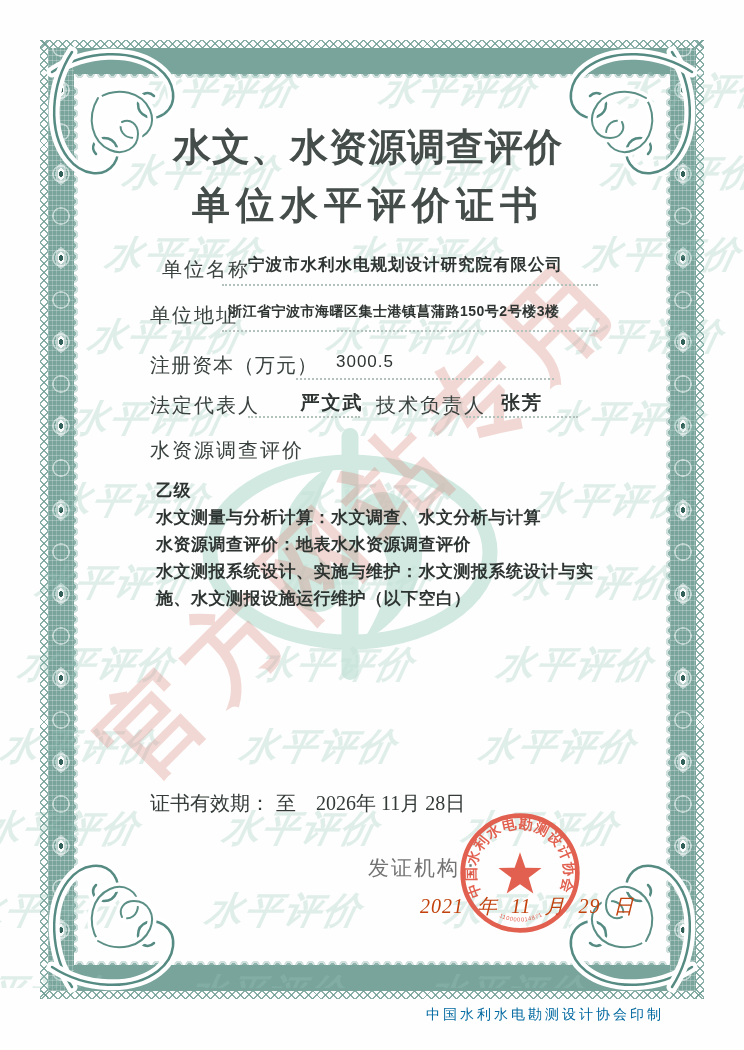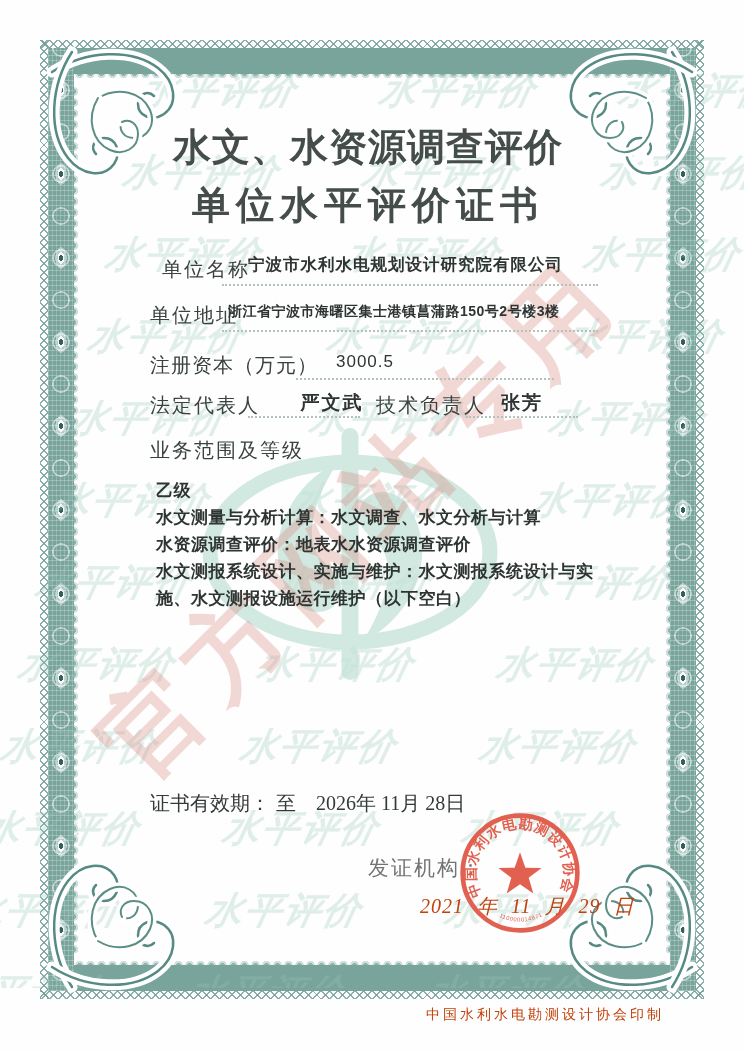--- a/index.html
+++ b/index.html
@@ -90,21 +90,21 @@
   .val{position:absolute;font-family:"Liberation Sans", sans-serif;font-weight:bold;color:#2e3431;}
   .uline{position:absolute;border-bottom:2px dotted #b3c3bc;height:0;}
   .scope{position:absolute;left:156px;top:477px;width:460px;
     font-family:"Liberation Sans", sans-serif;font-weight:bold;
     font-size:17px;line-height:27px;letter-spacing:.5px;color:#2e3431;}
   .certline{position:absolute;left:150px;font-size:20px;color:#333a37;white-space:nowrap;}
   .certline .sp{letter-spacing:6px;}
   .digits{font-family:"Liberation Sans", sans-serif;font-weight:bold;letter-spacing:1px;color:#2e3431;}
   .issuer{position:absolute;left:368px;top:854px;font-size:21px;color:#737373;letter-spacing:2px;}
   .issue-date{position:absolute;left:420px;top:893px;font-size:20px;color:#c2410c;letter-spacing:1px;word-spacing:7px;white-space:nowrap;z-index:7;font-style:italic;}
-  .print-note{position:absolute;right:80px;top:1006px;font-size:14px;letter-spacing:3px;color:#c2410c;}
+  .print-note{position:absolute;right:80px;top:1006px;font-size:14px;letter-spacing:3px;color:#0369a1;}
   .seal{position:absolute;left:458px;top:811px;z-index:6;opacity:.9;}
 </style>
 </head>
 <body>
 
 <div class="page">
 
   <div class="edge edge-top"></div>
   <div class="edge edge-bottom"></div>
   <div class="edge edge-left"></div>
@@ -215,21 +215,21 @@
     <div class="uline" style="left:296px;width:258px;top:378px;"></div>
 
     <div class="lbl" style="left:150px;top:392px;">法定代表人</div>
     <div class="val" style="left:248px;width:112px;top:390px;font-size:19px;text-align:center;letter-spacing:2px;margin-left:28px;">严文武</div>
     <div class="uline" style="left:248px;width:112px;top:416px;"></div>
 
     <div class="lbl" style="left:376px;top:392px;">技术负责人</div>
     <div class="val" style="left:466px;width:112px;top:390px;font-size:19px;text-align:center;letter-spacing:2px;">张芳</div>
     <div class="uline" style="left:466px;width:112px;top:416px;"></div>
 
-    <div class="lbl" style="left:150px;top:437px;">业务范围及等级</div>
+    <div class="lbl" style="left:150px;top:437px;">水资源调查评价</div>
 
     <div class="scope">
       <div>乙级</div>
       <div>水文测量与分析计算：水文调查、水文分析与计算</div>
       <div>水资源调查评价：地表水水资源调查评价</div>
       <div>水文测报系统设计、实施与维护：水文测报系统设计与实施、水文测报设施运行维护（以下空白）</div>
     </div>
 
 
     <div class="certline" style="top:790px;">

